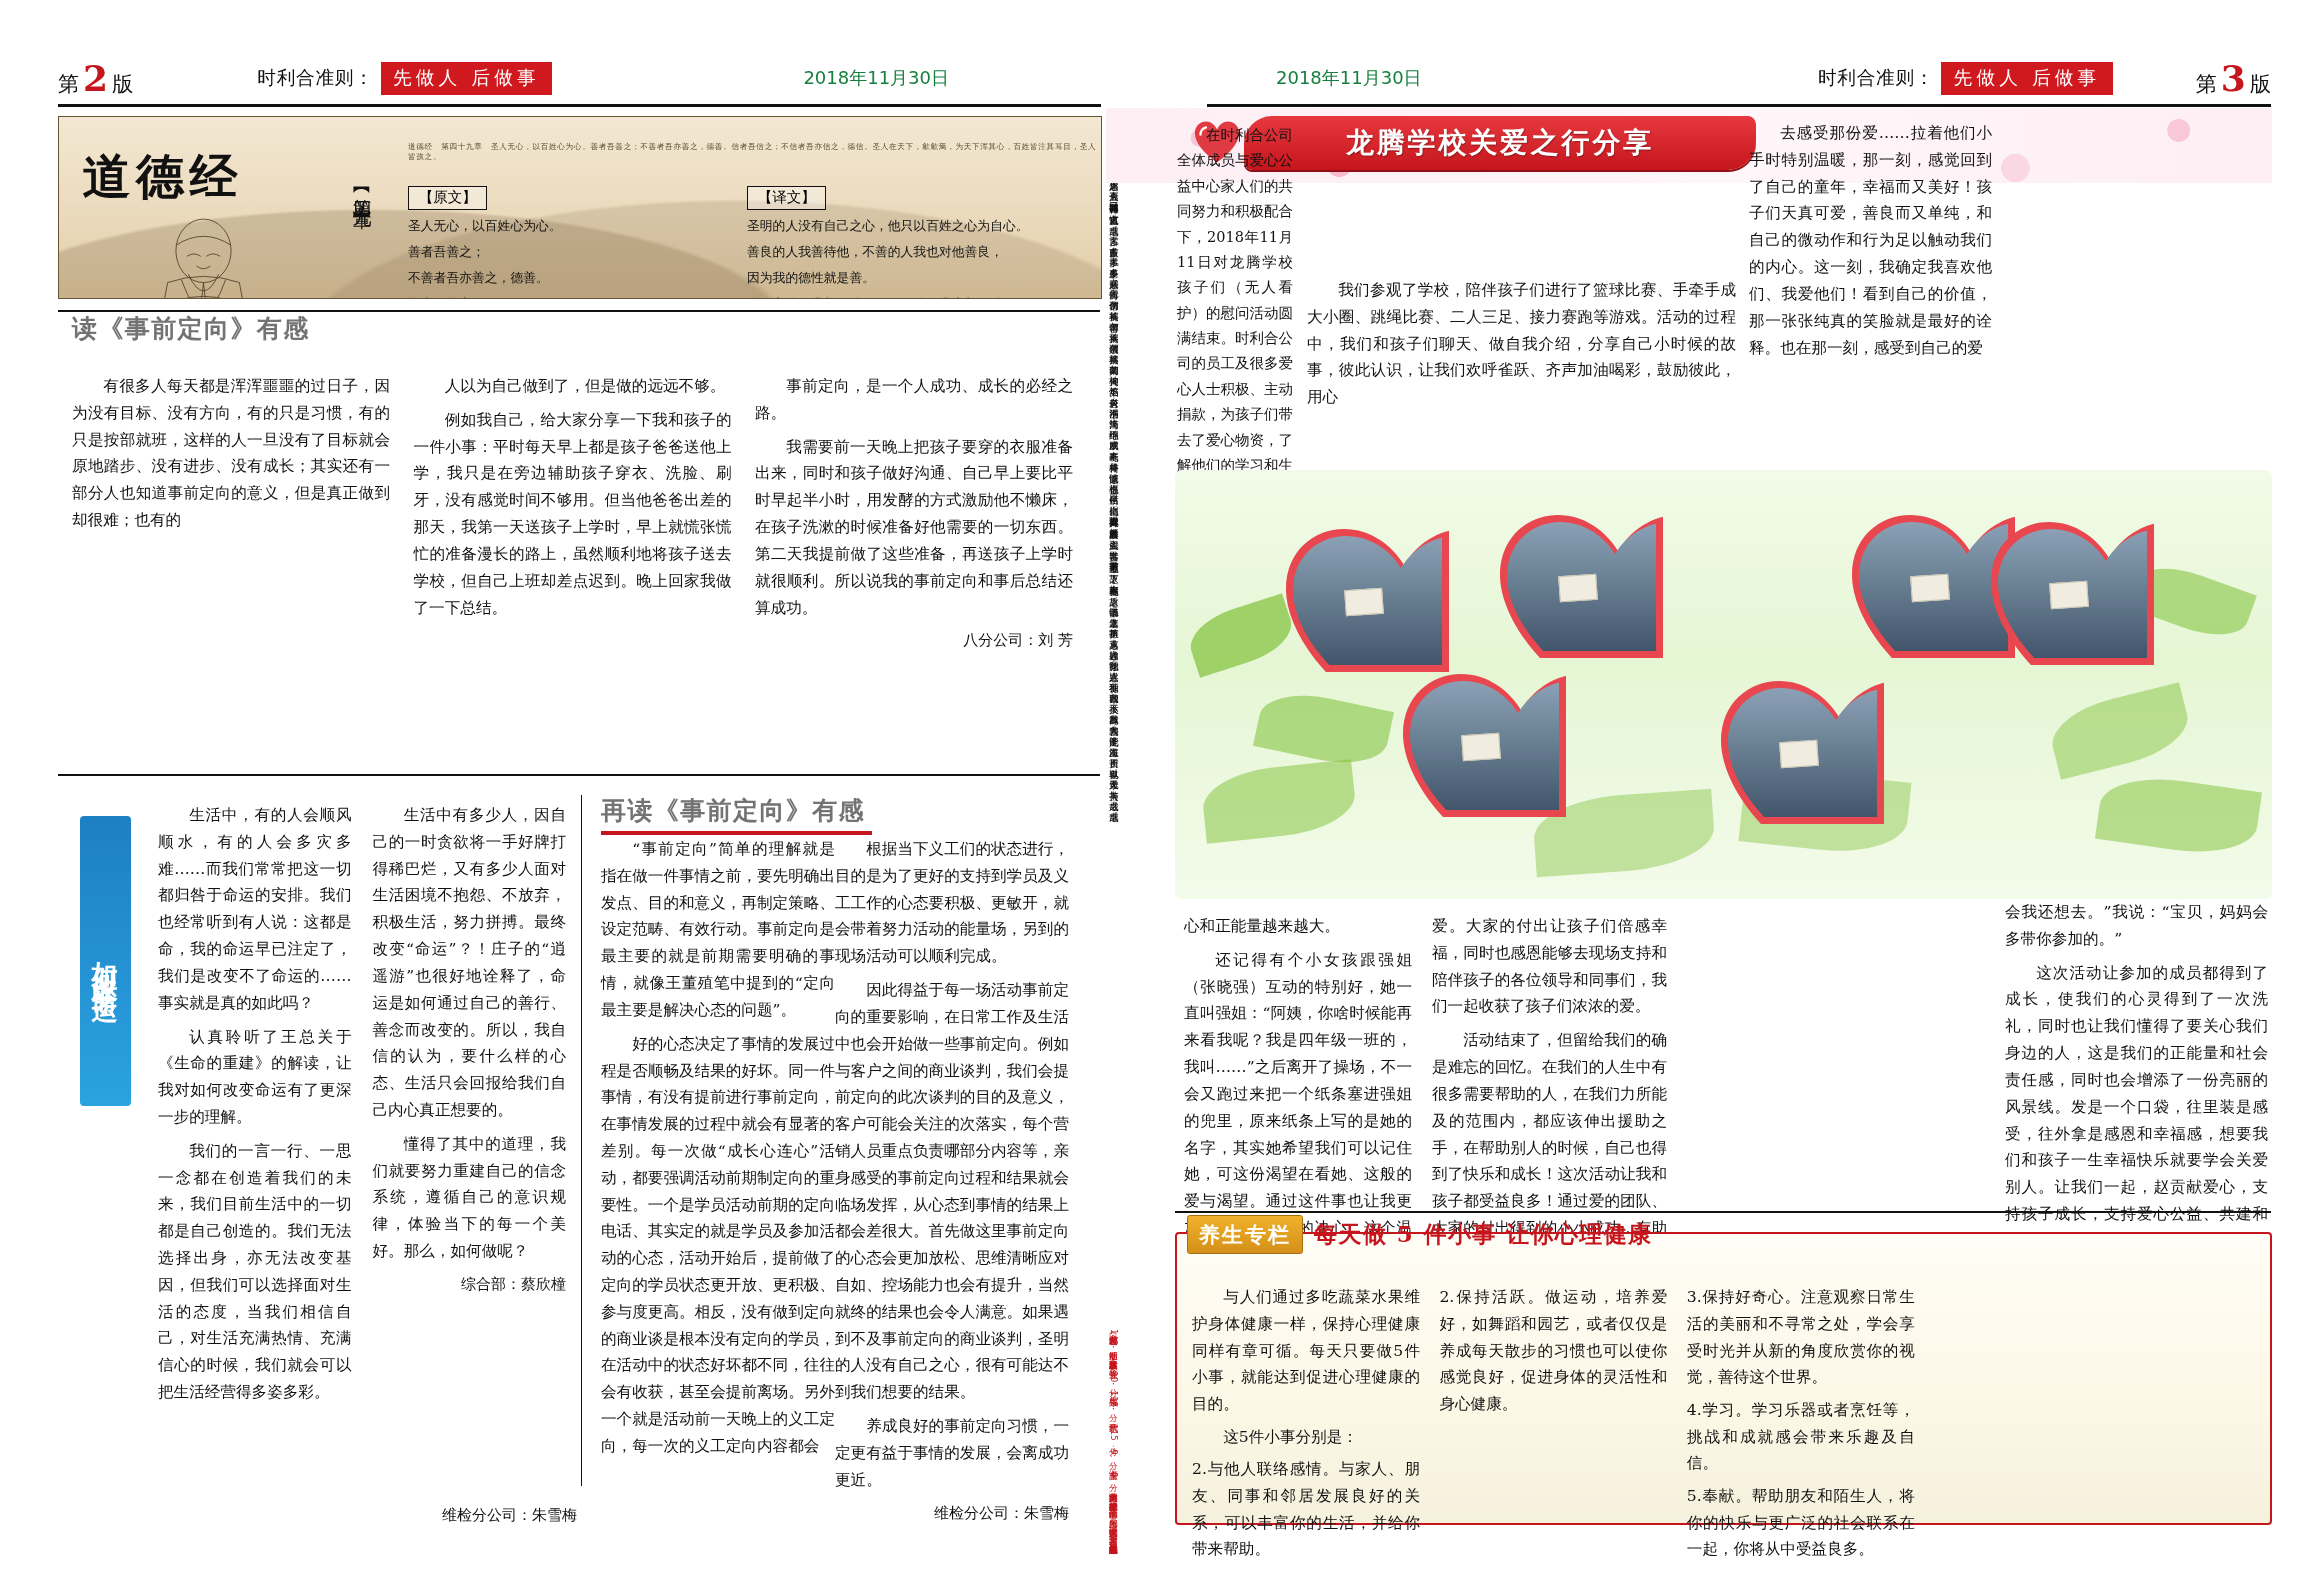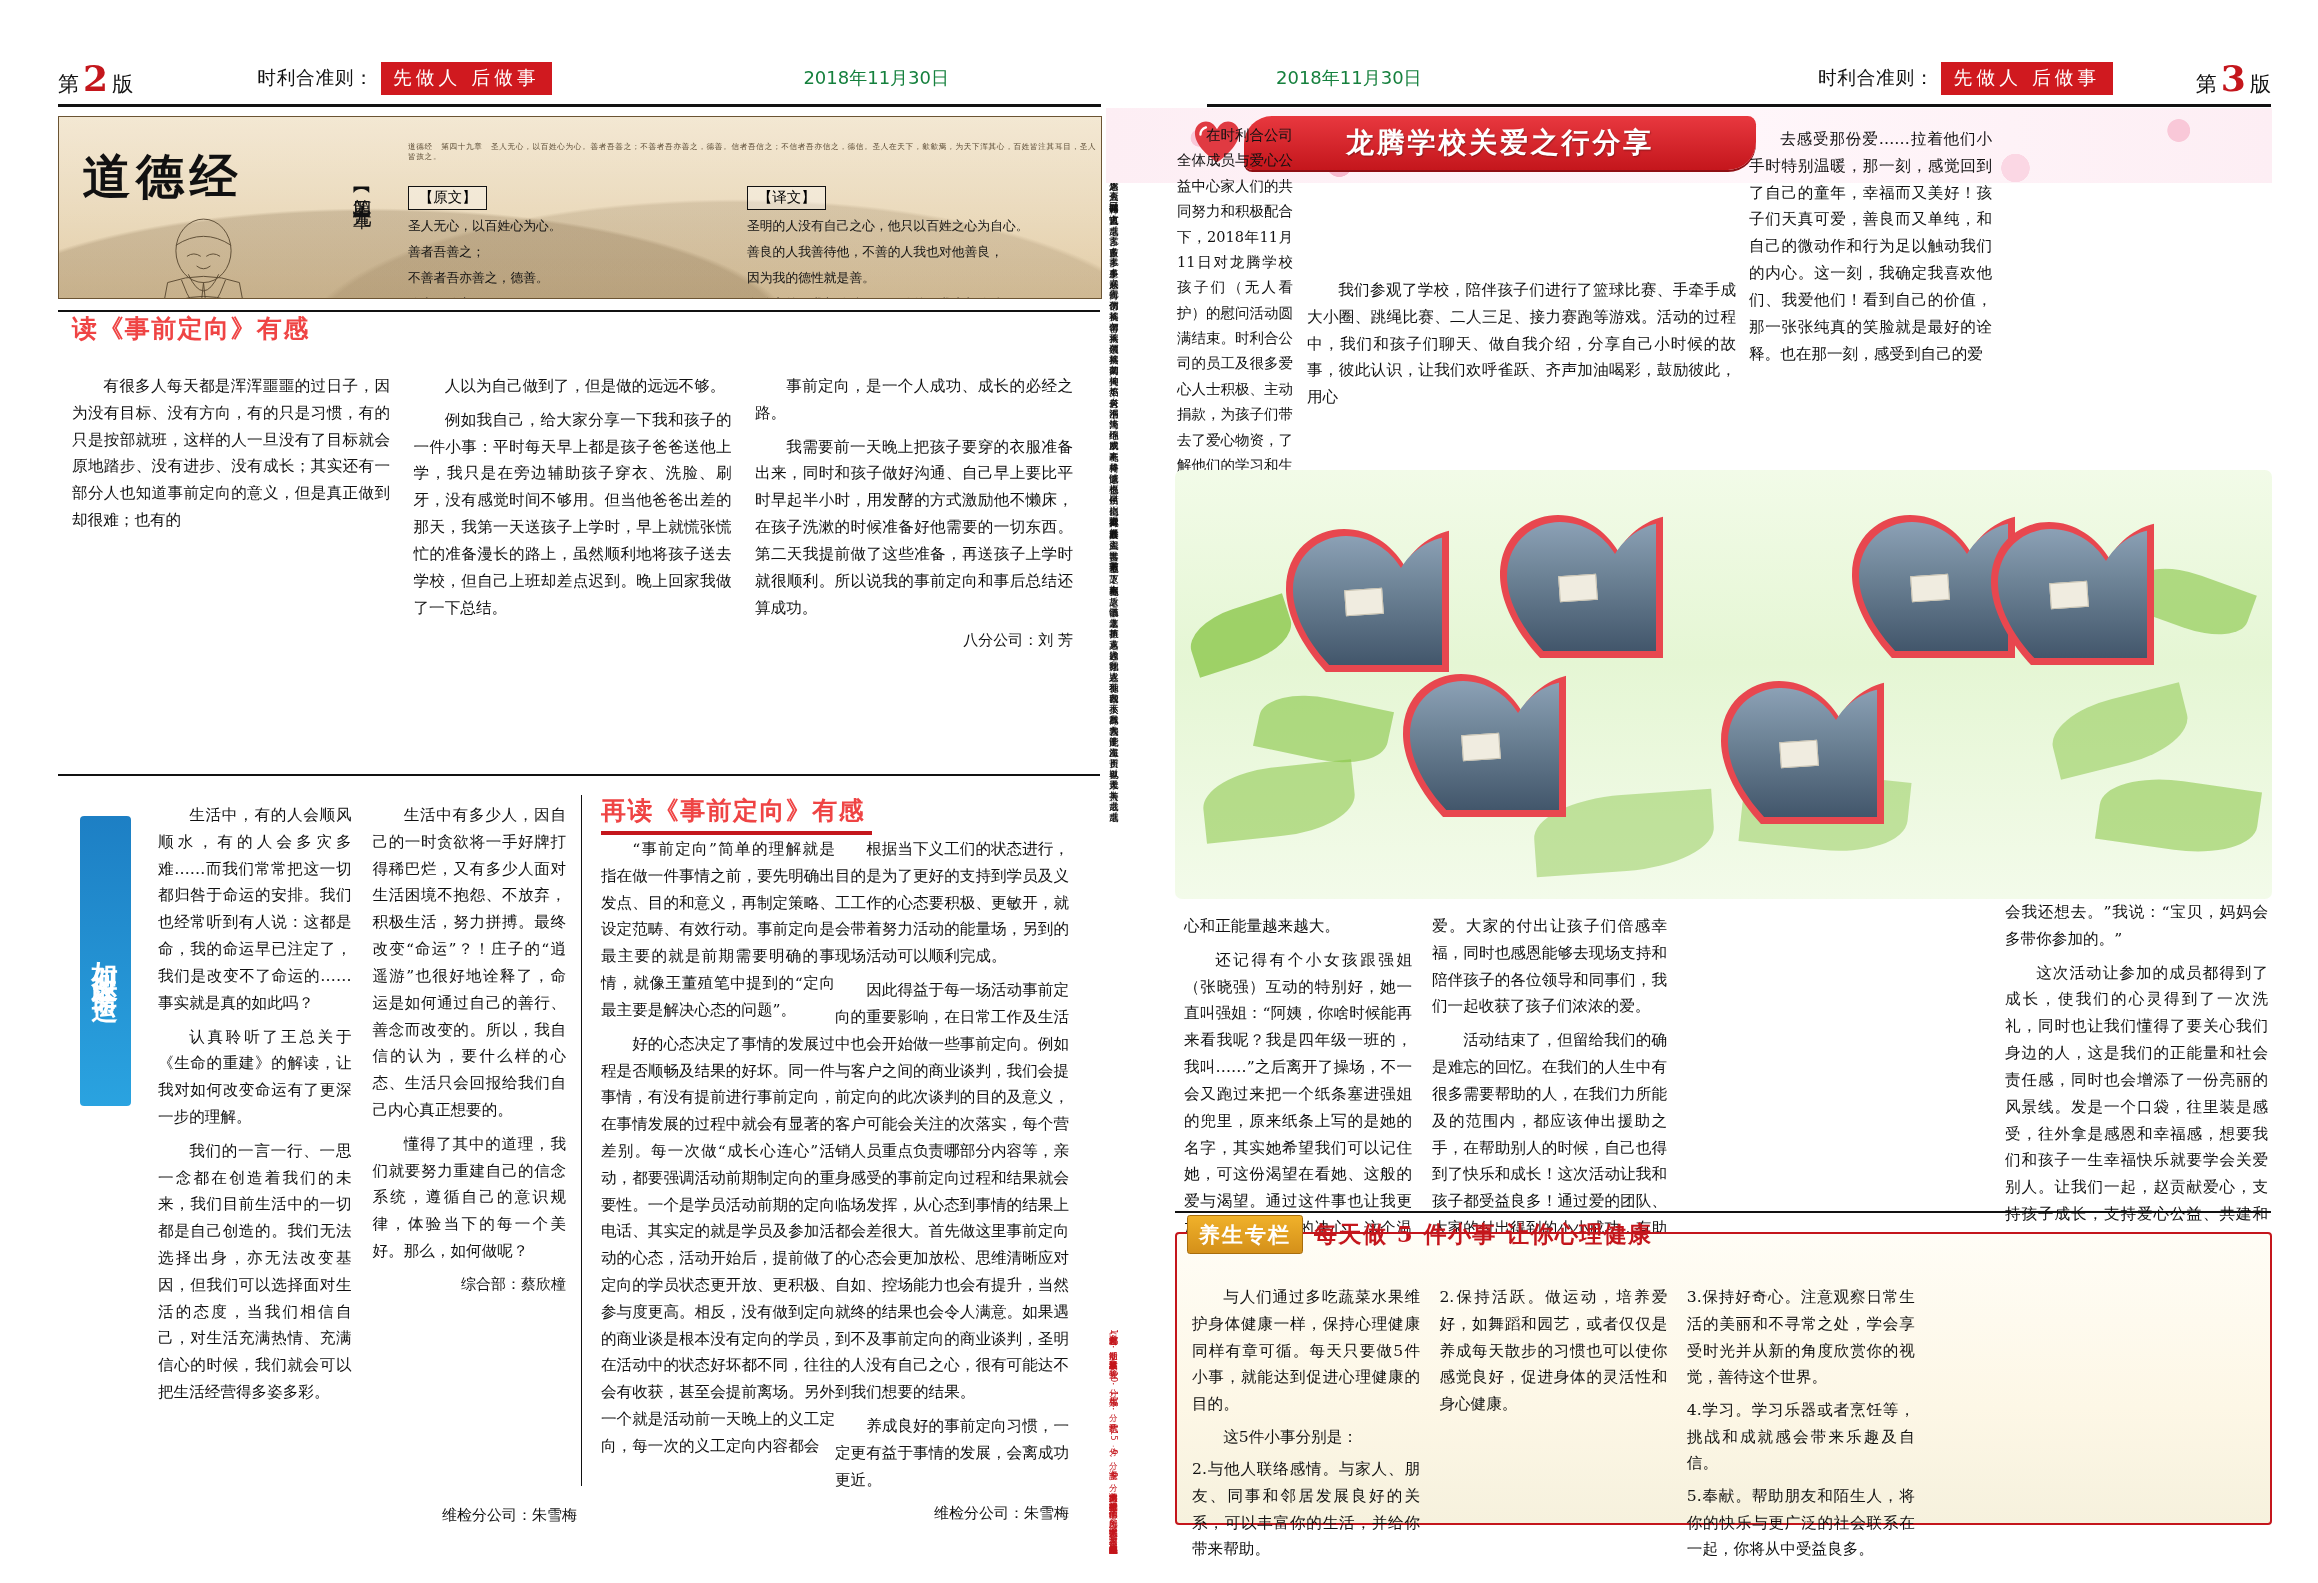--- a/index.html
+++ b/index.html
@@ -38,21 +38,21 @@
   .ddj-sage{position:absolute;left:41px;top:80px;width:207px;height:207px;opacity:.85;}
   .ddj-smalltext{position:absolute;left:349px;top:25px;width:691px;height:39px;font-size:7.6px;color:#5a4a33;line-height:1.35;letter-spacing:0.7px;overflow:hidden;}
 
   .orig-box{position:absolute;left:349px;top:69px;width:318px;}
   .tran-box{position:absolute;left:688px;top:69px;width:346px;}
   .sec-label{display:inline-block;border:1px solid #111;padding:1.4px 9.7px;font-size:14.5px;font-family:"DejaVu Serif",serif;background:rgba(255,255,255,.35);}
   .vtext{font-family:"DejaVu Serif",serif;font-size:12.8px;line-height:1.75;color:#111;margin-top:5.5px;}
   .vtext p{margin:0 0 3.5px 0;}
 
   
-  .redtitle{display:inline-block;position:relative;font-family:"DejaVu Serif",serif;font-weight:bold;color:#ef4444;}
+  .redtitle{display:inline-block;position:relative;font-family:"DejaVu Serif",serif;font-weight:bold;color:#737373;}
   .title-1{position:absolute;left:72px;top:312px;font-size:25px;letter-spacing:1.4px;}
   .title-1 .ribbon{position:absolute;left:-15px;top:-9.7px;width:297px;height:46px;
         background:linear-gradient(180deg,#ffe9b0,#f7cf6d);border:1.4px solid #e0a93a;border-radius:4.1px;z-index:-1;}
   .title-2{position:absolute;left:601px;top:794px;font-size:25px;letter-spacing:1.4px;}
   .title-2 .ul{position:absolute;left:0;right:-7px;bottom:-8.3px;height:4.8px;background:#c4161c;}
 
   
   .vtitle{position:absolute;left:80px;top:816px;width:51px;height:290px;
      background:linear-gradient(180deg,#1d7fc4,#2aa3e0);border-radius:4.1px;color:#fff;
      writing-mode:vertical-rl;font-family:"DejaVu Serif",serif;font-size:26px;font-weight:bold;
@@ -278,21 +278,21 @@
    </div>
  </div>
 
  <div style="position:absolute;left:1177px;top:123px;width:116px;" class="cnbody">
    <p style="margin:0;text-indent:2em;font-size:14.5px;line-height:1.75;">在时利合公司全体成员与爱心公益中心家人们的共同努力和积极配合下，2018年11月11日对龙腾学校孩子们（无人看护）的慰问活动圆满结束。时利合公司的员工及很多爱心人士积极、主动捐款，为孩子们带去了爱心物资，了解他们的学习和生活，对他们给予精神上的鼓励和帮助，这次活动既让他们得到了快乐，也让我们得到了成长。</p>
  </div>
 
  <div style="position:absolute;left:1307px;top:277px;width:429px;" class="cnbody">
    <p style="margin:0;text-indent:2em;">我们参观了学校，陪伴孩子们进行了篮球比赛、手牵手成大小圈、跳绳比赛、二人三足、接力赛跑等游戏。活动的过程中，我们和孩子们聊天、做自我介绍，分享自己小时候的故事，彼此认识，让我们欢呼雀跃、齐声加油喝彩，鼓励彼此，用心</p>
  </div>
- <div style="position:absolute;left:1749px;top:126px;width:243px;" class="cnbody">
+ <div style="position:absolute;left:1749px;top:120px;width:243px;" class="cnbody">
    <p style="margin:0;text-indent:2em;">去感受那份爱……拉着他们小手时特别温暖，那一刻，感觉回到了自己的童年，幸福而又美好！孩子们天真可爱，善良而又单纯，和自己的微动作和行为足以触动我们的内心。这一刻，我确定我喜欢他们、我爱他们！看到自己的价值，那一张张纯真的笑脸就是最好的诠释。也在那一刻，感受到自己的爱</p>
  </div>
 
  <div class="photoband">
    <div class="leafdeco" style="left:14px;top:138px;width:104px;height:55px;transform:rotate(-18deg);"></div>
    <div class="leafdeco" style="left:83px;top:228px;width:131px;height:62px;transform:rotate(12deg);opacity:.6;"></div>
    <div class="leafdeco" style="left:28px;top:297px;width:152px;height:69px;transform:rotate(-6deg);opacity:.55;"></div>
    <div class="leafdeco" style="right:21px;top:104px;width:118px;height:55px;transform:rotate(20deg);opacity:.6;"></div>
    <div class="leafdeco" style="right:83px;top:228px;width:138px;height:66px;transform:rotate(-14deg);opacity:.5;"></div>
    <div class="leafdeco" style="right:14px;top:311px;width:159px;height:69px;transform:rotate(8deg);opacity:.55;"></div>

